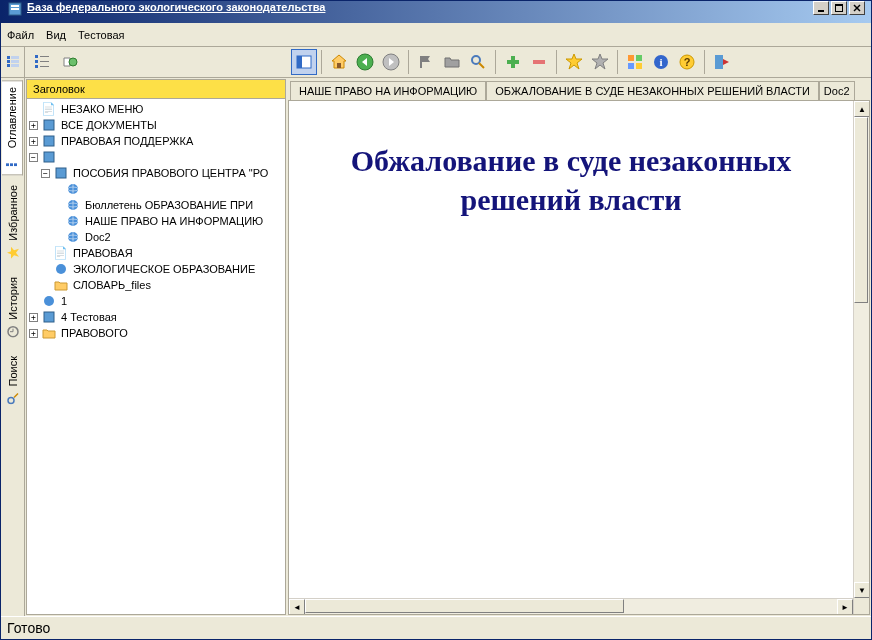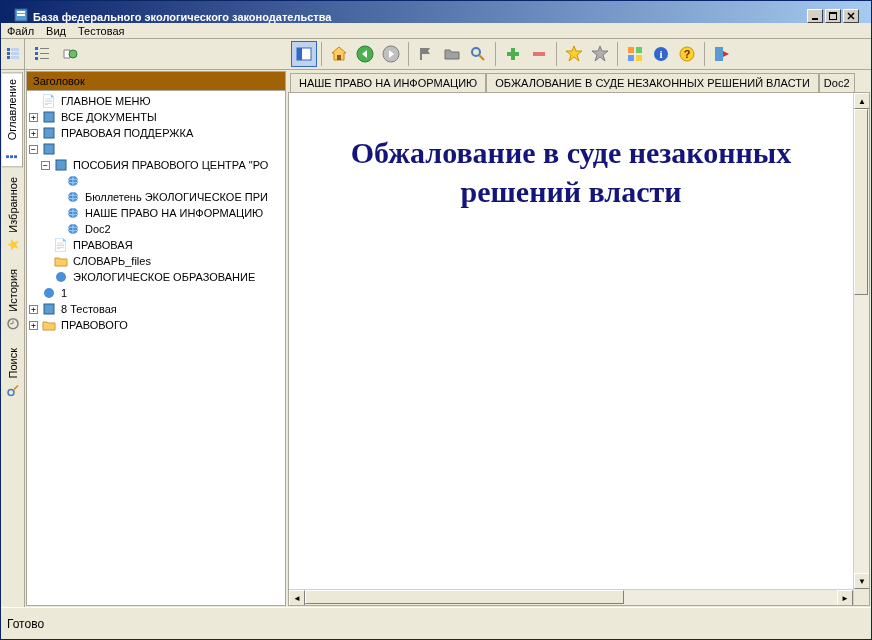--- a/index.html
+++ b/index.html
@@ -1,55 +1,55 @@
 <!DOCTYPE html>
 <html><head>
 <meta charset="utf-8">
 <style>
 * { box-sizing: border-box; margin: 0; padding: 0; }
 body { font-family: Tahoma, Arial, sans-serif; font-size: 11px; background: #ece9d8; width: 872px; height: 640px; overflow: hidden; }
 .window { width: 872px; height: 640px; border: 1px solid #0a246a; display: flex; flex-direction: column; }
-.titlebar { background: linear-gradient(to right, #0a246a, #a6caf0); height: 22px; display: flex; align-items: flex-end; padding: 0 12px; color: #fff; }
+.titlebar { background: linear-gradient(to right, #0a246a, #a6caf0); height: 22px; display: flex; align-items: flex-start; padding: 0 6px; color: #fff; text-decoration: underline; }
 .titlebar .icon { width: 16px; height: 16px; margin-right: 4px; display:inline-flex; align-items:center; justify-content:center;}
 .titlebar .title { font-weight: bold; font-size: 11px; flex: 1; }
 .titlebar .winbtns { display: flex; gap: 0; }
 .titlebar .winbtn { width: 16px; height: 14px; background: #d4d0c8; border: 1px solid #fff; border-right-color:#404040; border-bottom-color:#404040; margin-left: 2px; display:flex; align-items:center; justify-content:center; font-size:9px; color:#000; cursor:default;}
-.menubar { background: #ece9d8; height: 16px; display: flex; align-items: center; padding: 0 6px; font-size: 11px; gap: 12px; border-bottom:1px solid #aca899;}
+.menubar { background: #ece9d8; height: 24px; display: flex; align-items: center; padding: 0 6px; font-size: 11px; gap: 12px; border-bottom:1px solid #aca899;}
 .menubar span { cursor: default; }
 .tool-btn { width: 26px; height: 26px; display:inline-flex; align-items:center; justify-content:center; border:1px solid transparent; cursor:default; }
 .tool-sep { width:1px; height:24px; background:#aca899; margin:0 4px; display:inline-block; }
 .content-row { flex:1; display:flex; overflow:hidden; }
 .sidebar-tabs { width: 24px; background:#ece9d8; border-right:1px solid #aca899; display:flex; flex-direction:column; align-items:center; padding-top:2px;}
 .vtab { writing-mode: vertical-rl; transform: rotate(180deg); font-size:11px; padding:6px 2px; cursor:default; display:flex; align-items:center; gap:4px;}
 .vtab.active { background:#fff; border:1px solid #aca899; border-right:none;}
 .vtab-icon { width:16px; height:16px; display:inline-flex; align-items:center; justify-content:center; transform:rotate(90deg);}
 .vtab-divider{height:4px;}
 .tree-panel { width: 260px; background:#fff; border:1px solid #aca899; margin:1px; display:flex; flex-direction:column; }
-.tree-header { background:#a16207; font-size:11px; padding:3px 6px; border-bottom:1px solid #aca899;}
+.tree-header { background:#fde047; font-size:11px; padding:3px 6px; border-bottom:1px solid #aca899;}
 .tree-body { flex:1; overflow:auto; padding:2px; }
 .tree-node { white-space: nowrap; font-size:11px; line-height:16px; display:flex; align-items:center; height:16px; }
 .tree-indent { display:inline-block; }
 .expander { width:9px; height:9px; border:1px solid #808080; display:inline-flex; align-items:center; justify-content:center; font-size:8px; line-height:7px; margin-right:3px; background:#fff; cursor:default; font-family:monospace;}
 .node-icon { width:16px; height:16px; display:inline-flex; align-items:center; justify-content:center; margin-right:2px; font-size:12px;}
 .node-label { cursor:default; padding:0 2px; }
 .node-label.selected { border:1px dotted #000; background:#ece9d8;}
 .main-area { flex:1; display:flex; flex-direction:column; margin:1px; }
 .doc-tabs { height:22px; background:#ece9d8; display:flex; align-items:flex-end; font-size:11px; border-bottom:1px solid #aca899; padding:0 2px; }
 .doc-tab { padding:3px 8px; border:1px solid #aca899; border-bottom:none; background:#ece9d8; margin-right:0; cursor:default; white-space:nowrap;}
 .doc-tab.inactive { background:#ece9d8; }
 .doc-tab.small{padding:3px 4px;}
 .doc-viewer { flex:1; background:#fff; border:1px solid #aca899; border-top:none; position:relative; overflow:hidden; display:flex;}
 .doc-content { flex:1; overflow:auto; padding:40px 20px; }
 .doc-title { font-family: "Times New Roman", serif; font-size: 30px; font-weight:bold; color:#14147a; text-align:center; line-height:1.3; }
 .scrollbar-v { width:16px; background:#ece9d8; border-left:1px solid #d4d0c8; display:flex; flex-direction:column;}
 .scrollbar-h { height:16px; background:#ece9d8; border-top:1px solid #d4d0c8; display:flex;}
 .sb-btn{ width:16px; height:16px; background:#ece9d8; border:1px solid #fff; border-right-color:#808080; border-bottom-color:#808080; display:flex; align-items:center; justify-content:center; font-size:8px; cursor:default;}
 .sb-track{flex:1; background:#f0ede0;}
 .sb-thumb{background:#ece9d8; border:1px solid #fff; border-right-color:#808080; border-bottom-color:#808080;}
-.statusbar { height:32px; background:#ece9d8; border-top:1px solid #fff; padding:2px 6px; font-size:12px; display:flex; align-items:center;}
+.statusbar { height:23px; background:#ece9d8; border-top:1px solid #fff; padding:2px 6px; font-size:14px; display:flex; align-items:center;}
 .tool-area{display:flex; align-items:center; height:30px;}
 svg{display:block;}
 </style>
 </head>
 <body>
 
 <div class="window">
 
   <div class="titlebar">
     <span class="icon">
@@ -259,21 +259,21 @@
         <span>Поиск</span>
       </div>
     </div>
 
     <div class="tree-panel">
       <div class="tree-header">Заголовок</div>
       <div class="tree-body">
         <div class="tree-node">
             <span class="tree-indent" style="width:12px;"></span>
             <span class="node-icon">📄</span>
-            <span class="node-label">ГЛАВНОЕ МЕНЮ</span>
+            <span class="node-label">НЕЗАКО МЕНЮ</span>
           </div>
         <div class="tree-node">
             <span class="expander">+</span>
             <span class="node-icon">
               <svg width="14" height="14">
                 <rect x="2" y="2" width="10" height="10" fill="#5a9bd4" stroke="#2e5f8a"></rect>
               </svg>
             </span>
             <span class="node-label">ВСЕ ДОКУМЕНТЫ</span>
           </div>
@@ -316,21 +316,21 @@
           </div>
         <div class="tree-node">
             <span class="tree-indent" style="width:36px;"></span>
             <span class="node-icon">
               <svg width="14" height="14">
                 <circle cx="7" cy="7" r="5" fill="#4a90d9"></circle>
                 <ellipse cx="7" cy="7" rx="5" ry="2" fill="none" stroke="#fff" stroke-width="0.5"></ellipse>
                 <line x1="7" y1="2" x2="7" y2="12" stroke="#fff" stroke-width="0.5"></line>
               </svg>
             </span>
-            <span class="node-label">Бюллетень ЭКОЛОГИЧЕСКОЕ ПРИ</span>
+            <span class="node-label">Бюллетень ОБРАЗОВАНИЕ ПРИ</span>
           </div>
         <div class="tree-node">
             <span class="tree-indent" style="width:36px;"></span>
             <span class="node-icon">
               <svg width="14" height="14">
                 <circle cx="7" cy="7" r="5" fill="#4a90d9"></circle>
                 <ellipse cx="7" cy="7" rx="5" ry="2" fill="none" stroke="#fff" stroke-width="0.5"></ellipse>
                 <line x1="7" y1="2" x2="7" y2="12" stroke="#fff" stroke-width="0.5"></line>
               </svg>
             </span>
@@ -349,51 +349,51 @@
           </div>
         <div class="tree-node">
             <span class="tree-indent" style="width:24px;"></span>
             <span class="node-icon">📄</span>
             <span class="node-label">ПРАВОВАЯ</span>
           </div>
         <div class="tree-node">
             <span class="tree-indent" style="width:24px;"></span>
             <span class="node-icon">
               <svg width="14" height="14">
+                <circle cx="7" cy="7" r="5" fill="#4a90d9"></circle>
+              </svg>
+            </span>
+            <span class="node-label">ЭКОЛОГИЧЕСКОЕ ОБРАЗОВАНИЕ</span>
+          </div>
+        <div class="tree-node">
+            <span class="tree-indent" style="width:24px;"></span>
+            <span class="node-icon">
+              <svg width="14" height="14">
                 <path d="M1 4 L5 4 L6 5 L13 5 L13 12 L1 12 Z" fill="#ffcc66" stroke="#cc9933"></path>
               </svg>
             </span>
             <span class="node-label">СЛОВАРЬ_files</span>
           </div>
         <div class="tree-node">
-            <span class="tree-indent" style="width:24px;"></span>
-            <span class="node-icon">
-              <svg width="14" height="14">
-                <circle cx="7" cy="7" r="5" fill="#4a90d9"></circle>
-              </svg>
-            </span>
-            <span class="node-label">ЭКОЛОГИЧЕСКОЕ ОБРАЗОВАНИЕ</span>
-          </div>
-        <div class="tree-node">
             <span class="tree-indent" style="width:12px;"></span>
             <span class="node-icon">
               <svg width="14" height="14">
                 <circle cx="7" cy="7" r="5" fill="#4a90d9"></circle>
               </svg>
             </span>
             <span class="node-label">1</span>
           </div>
         <div class="tree-node">
             <span class="expander">+</span>
             <span class="node-icon">
               <svg width="14" height="14">
                 <rect x="2" y="2" width="10" height="10" fill="#5a9bd4" stroke="#2e5f8a"></rect>
               </svg>
             </span>
-            <span class="node-label">8 Тестовая</span>
+            <span class="node-label">4 Тестовая</span>
           </div>
         <div class="tree-node">
             <span class="expander">+</span>
             <span class="node-icon">
               <svg width="14" height="14">
                 <path d="M1 4 L5 4 L6 5 L13 5 L13 12 L1 12 Z" fill="#ffcc66" stroke="#cc9933"></path>
               </svg>
             </span>
             <span class="node-label">ПРАВОВОГО</span>
           </div>

